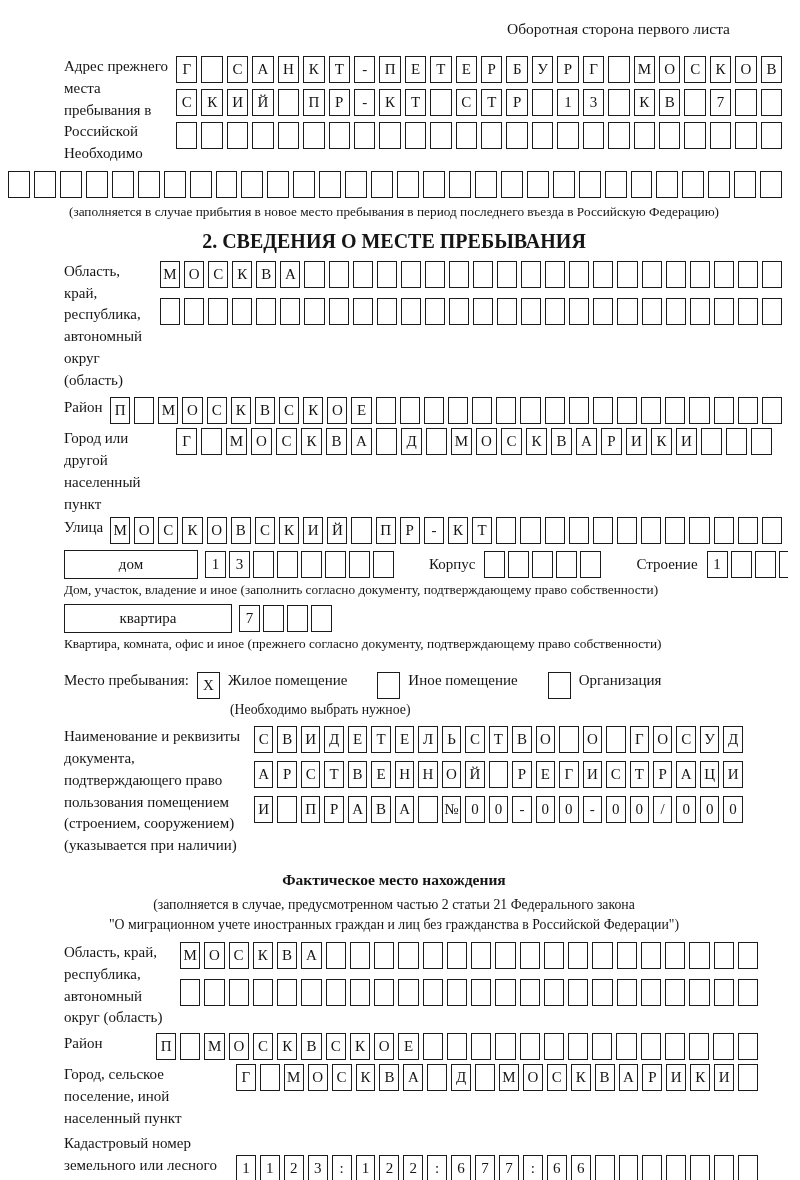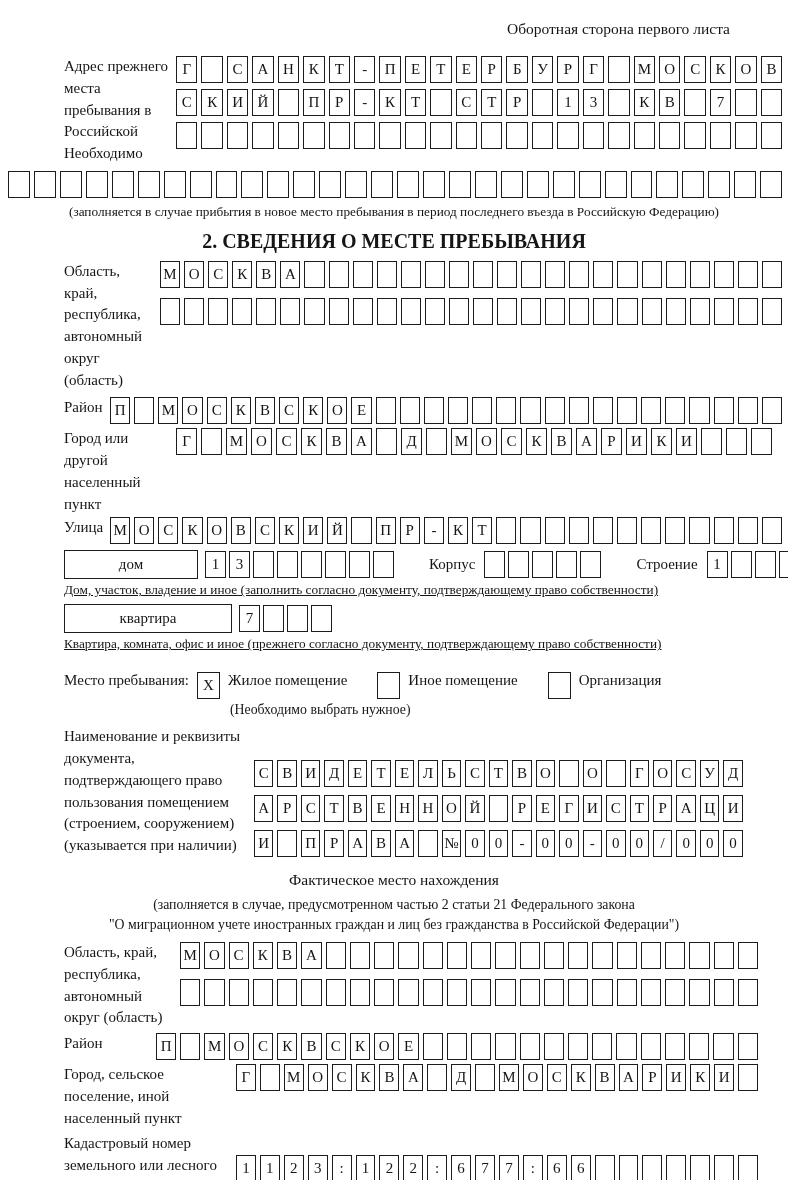--- a/index.html
+++ b/index.html
@@ -20,24 +20,24 @@
   .cell {
     flex:1 1 0; height:27px; box-sizing:border-box; border:1.5px solid #1c1c1c;
     display:flex; align-items:center; justify-content:center;
     font-size:15px; background:#fff; min-width:0;
   }
   .cellrow.fixed { flex:0 0 auto; gap:3px; }
   .cellrow.fixed .cell { flex:0 0 auto; width:21px; }
 
   .fullrow { margin:6px 6px 0 8px; }
   .caption { font-size:13.3px; text-align:center; margin-top:6px; }
-  .caption.left { text-align:left; margin-left:64px; margin-top:3px;text-decoration:underline; }
+  .caption.left { text-align:left; margin-left:64px; margin-top:3px; }
 
   h2.sec { font-size:20px; text-align:center; margin:10px 0 8px 0; }
-  .subhead { font-size:15.5px; font-weight:normal; text-align:center; margin-top:14px; }
+  .subhead { font-size:15.5px; font-weight:bold; text-align:center; margin-top:14px; }
   .note { font-size:13.8px; text-align:center; margin-top:6px; line-height:1.5; }
 
   .houserow { display:flex; align-items:center; margin-left:64px; gap:7px; margin-top:6px; }
   .wbox {
     border:1.6px solid #1c1c1c; height:29px; box-sizing:border-box;
     display:flex; align-items:center; justify-content:center; font-size:15px; flex:0 0 auto;
   }
   .wlabel { font-size:15px; flex:0 0 auto; padding:0 2px; }
 
   .chkrow { display:flex; align-items:flex-start; margin-left:64px; margin-top:20px; font-size:15px; }
@@ -387,21 +387,21 @@
     <span>Место пребывания:</span>
     <span class="chk ml8">X</span>
     <span class="ml8">Жилое помещение</span>
     <span class="chk ml30"></span>
     <span class="ml8">Иное помещение</span>
     <span class="chk ml30"></span>
     <span class="ml8">Организация</span>
   </div>
   <div class="hint">(Необходимо выбрать нужное)</div>
 
-  <div class="field mt8" style="--lw:190px; margin-right:45px;align-items:flex-end;">
+  <div class="field mt8" style="--lw:190px; margin-right:45px;">
     <div class="flabel">Наименование и реквизиты документа, подтверждающего право пользования помещением (строением, сооружением) (указывается при наличии)</div>
     <div class="rows g8">
       <div class="cellrow">
           <div class="cell">С</div>
           <div class="cell">В</div>
           <div class="cell">И</div>
           <div class="cell">Д</div>
           <div class="cell">Е</div>
           <div class="cell">Т</div>
           <div class="cell">Е</div>

